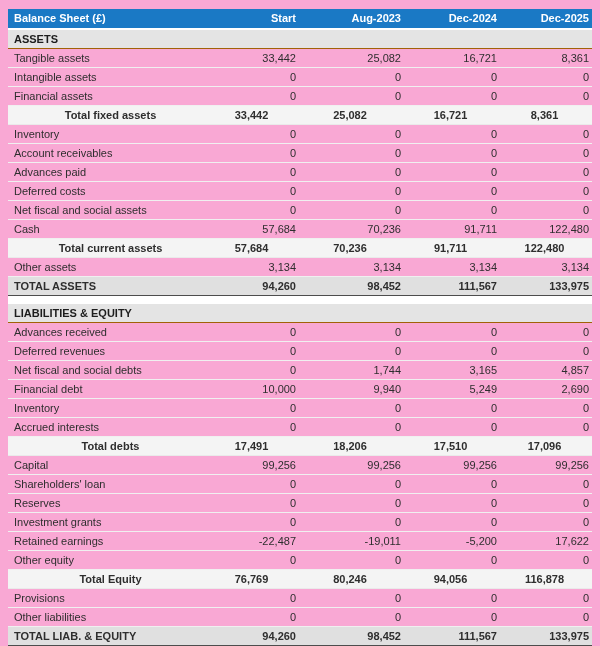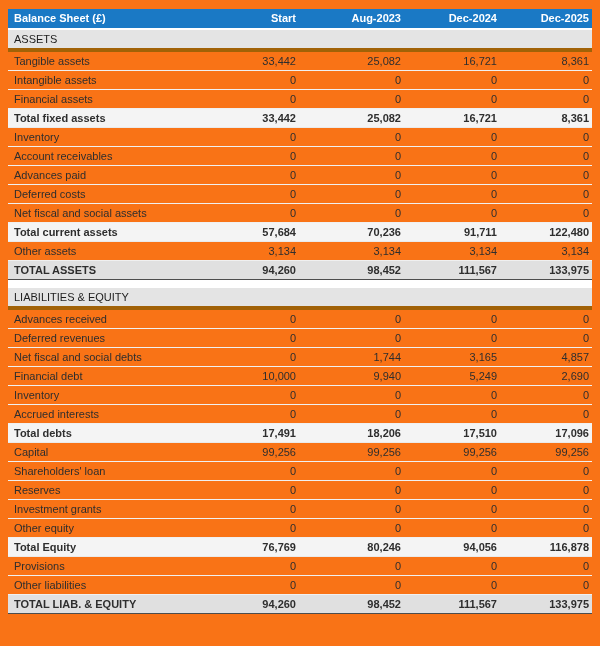--- a/index.html
+++ b/index.html
@@ -4,21 +4,21 @@
 <style>
   html, body {
     margin: 0;
     padding: 0;
     background: #ffffff;
     font-family: "Liberation Sans", "DejaVu Sans", sans-serif;
   }
   .page {
     width: 600px;
     height: 646px;
-    background: #f97316;
+    background: #f9a8d4;
     position: relative;
     box-sizing: border-box;
   }
   .sheet {
     position: absolute;
     left: 8px;
     top: 9px;
     width: 584px;
   }
   table.bs {
@@ -48,38 +48,39 @@
   tr.header-row th {
     background: var(--header-bg, #1A79C5);
     color: var(--header-text, #ffffff);
     font-weight: bold;
     height: 19px;
     line-height: 19px;
     border-bottom: 2px solid #ffffff;
   }
   tr.section-row td {
     background: var(--section-bg, #E4E4E4);
-    font-weight: normal;
+    font-weight: bold;
     color: #1d1d1d;
-    border-bottom: 4px solid #a16207;
+    border-bottom: 1px solid #a16207;
     margin-top: 48px;
   }
   tr.spacer-row td {
     height: 8px;
     line-height: 8px;
     background: #ffffff;
   }
   tr.row-normal td {
     border-bottom: 1px solid #f0f0f0;
   }
   tr.row-subtotal td {
     background: var(--subtotal-bg, #F4F4F4);
     font-weight: bold;
     border-top: 1px solid var(--dark-border, #4D4D4D);
     border-bottom: 1px solid #eaeaea;
+    text-align: center;
   }
   tr.row-total td {
     background: var(--total-bg, #E0E0E0);
     font-weight: bold;
     border-top: 1px solid var(--dark-border, #4D4D4D);
     border-bottom: 1px solid var(--dark-border, #4D4D4D);
   }
 </style>
 </head>
 <body>
@@ -165,20 +166,27 @@
             <td class="cell-num">0</td>
             <td class="cell-num">0</td>
           </tr>
           <tr class="row-normal">
             <td class="cell-label">Net fiscal and social assets</td>
             <td class="cell-num">0</td>
             <td class="cell-num">0</td>
             <td class="cell-num">0</td>
             <td class="cell-num">0</td>
           </tr>
+          <tr class="row-normal">
+            <td class="cell-label">Cash</td>
+            <td class="cell-num">57,684</td>
+            <td class="cell-num">70,236</td>
+            <td class="cell-num">91,711</td>
+            <td class="cell-num">122,480</td>
+          </tr>
           <tr class="row-subtotal">
             <td class="cell-label">Total current assets</td>
             <td class="cell-num">57,684</td>
             <td class="cell-num">70,236</td>
             <td class="cell-num">91,711</td>
             <td class="cell-num">122,480</td>
           </tr>
           <tr class="row-normal">
             <td class="cell-label">Other assets</td>
             <td class="cell-num">3,134</td>
@@ -270,20 +278,27 @@
             <td class="cell-num">0</td>
           </tr>
           <tr class="row-normal">
             <td class="cell-label">Investment grants</td>
             <td class="cell-num">0</td>
             <td class="cell-num">0</td>
             <td class="cell-num">0</td>
             <td class="cell-num">0</td>
           </tr>
           <tr class="row-normal">
+            <td class="cell-label">Retained earnings</td>
+            <td class="cell-num">-22,487</td>
+            <td class="cell-num">-19,011</td>
+            <td class="cell-num">-5,200</td>
+            <td class="cell-num">17,622</td>
+          </tr>
+          <tr class="row-normal">
             <td class="cell-label">Other equity</td>
             <td class="cell-num">0</td>
             <td class="cell-num">0</td>
             <td class="cell-num">0</td>
             <td class="cell-num">0</td>
           </tr>
           <tr class="row-subtotal">
             <td class="cell-label">Total Equity</td>
             <td class="cell-num">76,769</td>
             <td class="cell-num">80,246</td>

